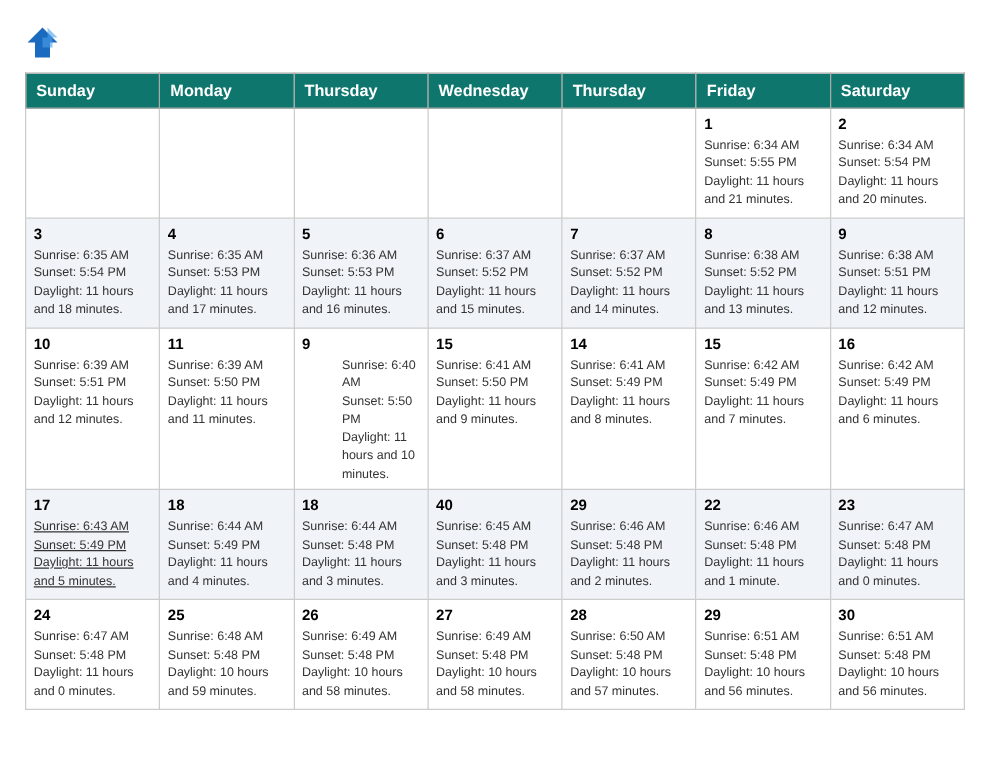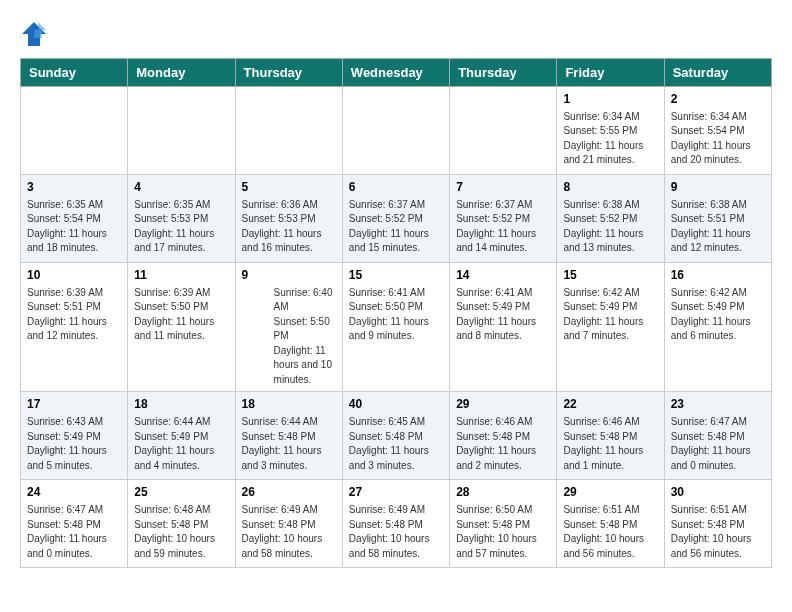--- a/index.html
+++ b/index.html
@@ -213,21 +213,21 @@
         <td>
           <span class="day-number">16</span>
           <div class="day-info" style="white-space: pre-line;">Sunrise: 6:42 AM
 Sunset: 5:49 PM
 Daylight: 11 hours and 6 minutes.</div>
         </td>
       </tr>
       <tr>
         <td>
           <span class="day-number">17</span>
-          <div class="day-info" style="white-space: pre-line;">Sunrise: 6:43 AM
+          <div class="day-info" style="white-space: pre-line; text-decoration: underline;">Sunrise: 6:43 AM
 Sunset: 5:49 PM
 Daylight: 11 hours and 5 minutes.</div>
         </td>
         <td>
           <span class="day-number">18</span>
           <div class="day-info" style="white-space: pre-line;">Sunrise: 6:44 AM
 Sunset: 5:49 PM
 Daylight: 11 hours and 4 minutes.</div>
         </td>
         <td>

